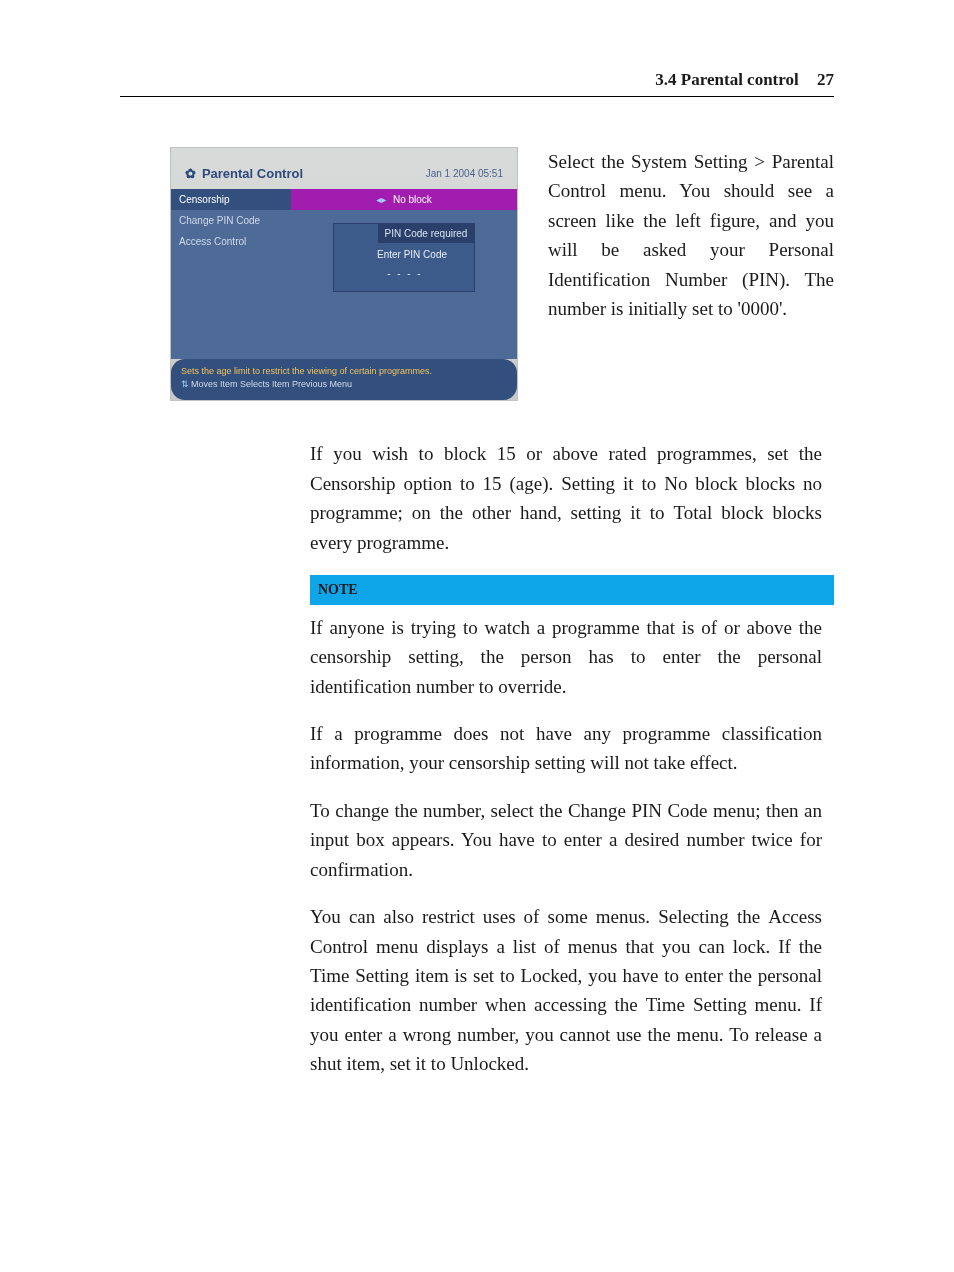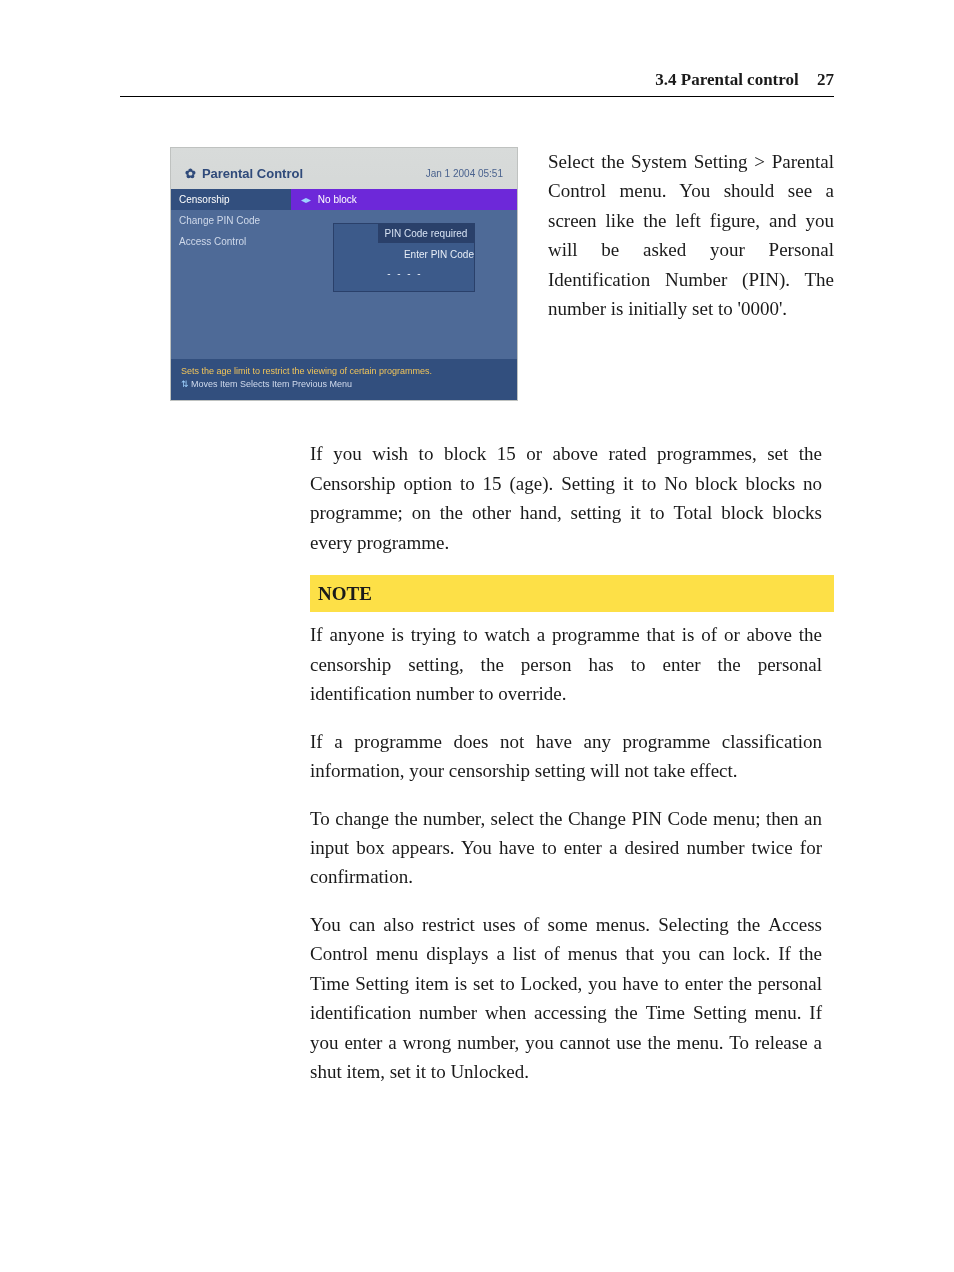--- a/index.html
+++ b/index.html
@@ -85,23 +85,23 @@
   .shot .rightcol {
     flex: 1;
     background: #4e6a97;
     position: relative;
   }
   .shot .rightcol .noblock {
     position: absolute;
     top: 0;
     right: 0;
     left: 0;
-    background: #6d28d9;
+    background: #a21caf;
     padding: 5px 10px;
-    text-align: left;
+    text-align: center;
     color: #fff;
     font-size: 10px;
   }
   .shot .pinbox {
     margin: 34px auto 0 auto;
     width: 140px;
     background: #3c5a8a;
     border: 1px solid #2a406a;
     text-align: center;
     color: #e8eef7;
@@ -110,32 +110,32 @@
   }
   .shot .pinbox .pbtitle {
     background: #2a406a;
     padding: 4px;
     color: #d7e2f3;
     margin-left: 44px;
   }
   .shot .pinbox .pbsub {
     padding: 6px 0 8px 16px;
     color: #e8eef7;
-    text-align: right;
   }
   .shot .pinbox .dots span {
     display: inline-block;
     width: 10px;
   }
   .shot .footer {
     background: #324f7e;
     color: #d0daec;
     font-size: 9px;
     padding: 6px 10px 10px 10px;
     line-height: 1.4;
+    border-radius: 14px;
   }
   .shot .footer .hint {
     color: #f0c45a;
   }
 
   .sidepara {
     flex: 1;
     font-size: 19px;
     line-height: 1.55;
     text-align: justify;
@@ -148,25 +148,25 @@
     margin-left: 190px;
     font-size: 19px;
     line-height: 1.55;
     text-align: justify;
   }
   .body-text p {
     margin: 0 12px 18px 0;
   }
 
   .note-head {
-    background: #fde047;
+    background: #0ea5e9;
     font-weight: bold;
     padding: 4px 8px;
     margin: 6px 0 8px 0;
-    font-size: 19px;
+    font-size: 14px;
   }
   .sf { font-family: Arial, Helvetica, sans-serif; }
 </style>
 </head>
 <body>
 
 <div class="page">
 
   <div class="running-head">
     <span>3.4 Parental control</span>

